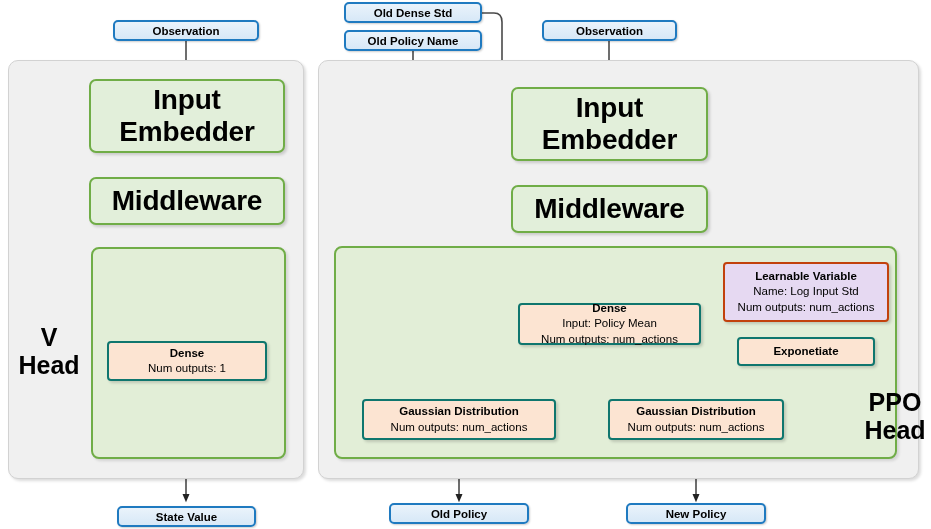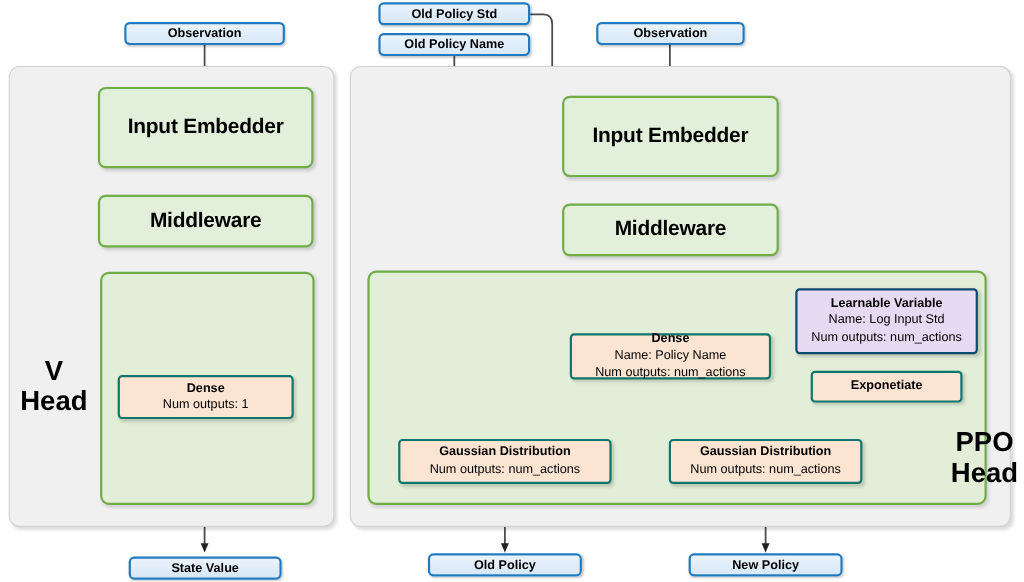--- a/index.html
+++ b/index.html
@@ -18,30 +18,30 @@
         box-shadow:2px 2px 3px rgba(0,0,0,.14);}
 
   
   .head-panel{position:absolute;box-sizing:border-box;
         background:#e2eed7;border:2px solid #70ad47;border-radius:8px;
         box-shadow:2px 2px 3px rgba(0,0,0,.12);}
 
   
   .mod{background:#e2efda;border:2px solid #70ad47;border-radius:7px;
        box-shadow:2px 2px 3px rgba(0,0,0,.16);
-       font-weight:bold;font-size:19px;letter-spacing:-.2px;}
+       font-weight:bold;font-size:28px;letter-spacing:-.2px;}
 
   
   .op{background:#fce4d2;border:2px solid #0f766e;border-radius:4px;
       box-shadow:2px 2px 3px rgba(0,0,0,.16);
       font-size:11.5px;line-height:1.32;}
   .op .t1{font-weight:bold;}
 
   
-  .var{background:#e6d9f2;border:2px solid #0c4a6e;border-radius:4px;
+  .var{background:#e6d9f2;border:2px solid #c2410c;border-radius:4px;
        box-shadow:2px 2px 3px rgba(0,0,0,.16);
        font-size:11.5px;line-height:1.32;}
   .var .t1{font-weight:bold;}
 
   
   .io{background:linear-gradient(180deg,#eaf3fb 0%,#d7e8f7 100%);
       border:2px solid #1f7ac0;border-radius:5px;
       box-shadow:1px 1px 2px rgba(0,0,0,.2);
       font-size:11.5px;font-weight:bold;}
 
@@ -102,21 +102,21 @@
   </div>
   <div class="caption" style="left:852px;top:388px;width:86px;">
     <div>PPO</div>
     <div>Head</div>
   </div>
 
   <div class="node io" style="left:113px;top:20px;width:146px;height:21px;">
     <span>Observation</span>
   </div>
   <div class="node io" style="left:344px;top:2px;width:138px;height:21px;">
-    <span>Old Policy Std</span>
+    <span>Old Dense Std</span>
   </div>
   <div class="node io" style="left:344px;top:30px;width:138px;height:21px;">
     <span>Old Policy Name</span>
   </div>
   <div class="node io" style="left:542px;top:20px;width:135px;height:21px;">
     <span>Observation</span>
   </div>
 
   <div class="node mod" style="left:89px;top:79px;width:196px;height:74px;">
     <span>Input Embedder</span>
@@ -131,21 +131,21 @@
 
   <div class="node mod" style="left:511px;top:87px;width:197px;height:74px;">
     <span>Input Embedder</span>
   </div>
   <div class="node mod" style="left:511px;top:185px;width:197px;height:48px;">
     <span>Middleware</span>
   </div>
 
   <div class="node op" style="left:518px;top:303px;width:183px;height:42px;">
     <span class="t1">Dense</span>
-    <span>Name: Policy Name</span>
+    <span>Input: Policy Mean</span>
     <span>Num outputs: num_actions</span>
   </div>
 
   <div class="node var" style="left:723px;top:262px;width:166px;height:60px;">
     <span class="t1">Learnable Variable</span>
     <span>Name: Log Input Std</span>
     <span>Num outputs: num_actions</span>
   </div>
 
   <div class="node op" style="left:737px;top:337px;width:138px;height:29px;">

